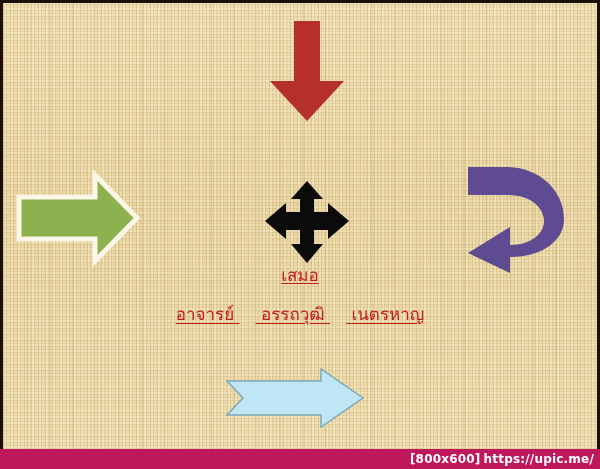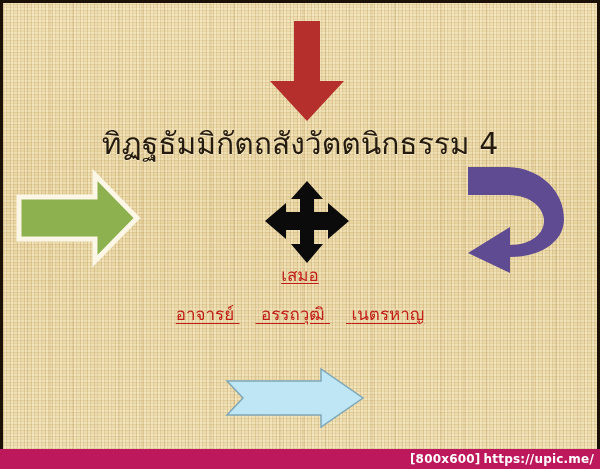--- a/index.html
+++ b/index.html
@@ -162,21 +162,20 @@
                  L42,82 L26,63 L35,63 L35,49 L21,49 L21,58 L0,40 L21,22 L21,31 L35,31 L35,18 L26,18 Z" fill="#0b0b0b"></path>
       </svg>
     </div>
 
     <div class="shape" id="arrow-blue-right">
       <svg viewBox="0 0 140 62" xmlns="http://www.w3.org/2000/svg">
         <polygon points="2,14 96,14 96,2 138,31 96,60 96,48 2,48 18,31" fill="#bfe6f5" stroke="#7fa8b8" stroke-width="1.5" stroke-linejoin="miter"></polygon>
       </svg>
     </div>
 
-    <div id="title" class="thai">ทิฏฐธัมมิกัตถสังวัตตนิกธรรม 4</div>
 
     <div id="subtitle" class="thai">เสมอ</div>
 
     <div id="author" class="thai">
       <span>อาจารย์</span>
       <span class="gap"></span>
       <span>อรรถวุฒิ</span>
       <span class="gap"></span>
       <span>เนตรหาญ</span>
     </div>

